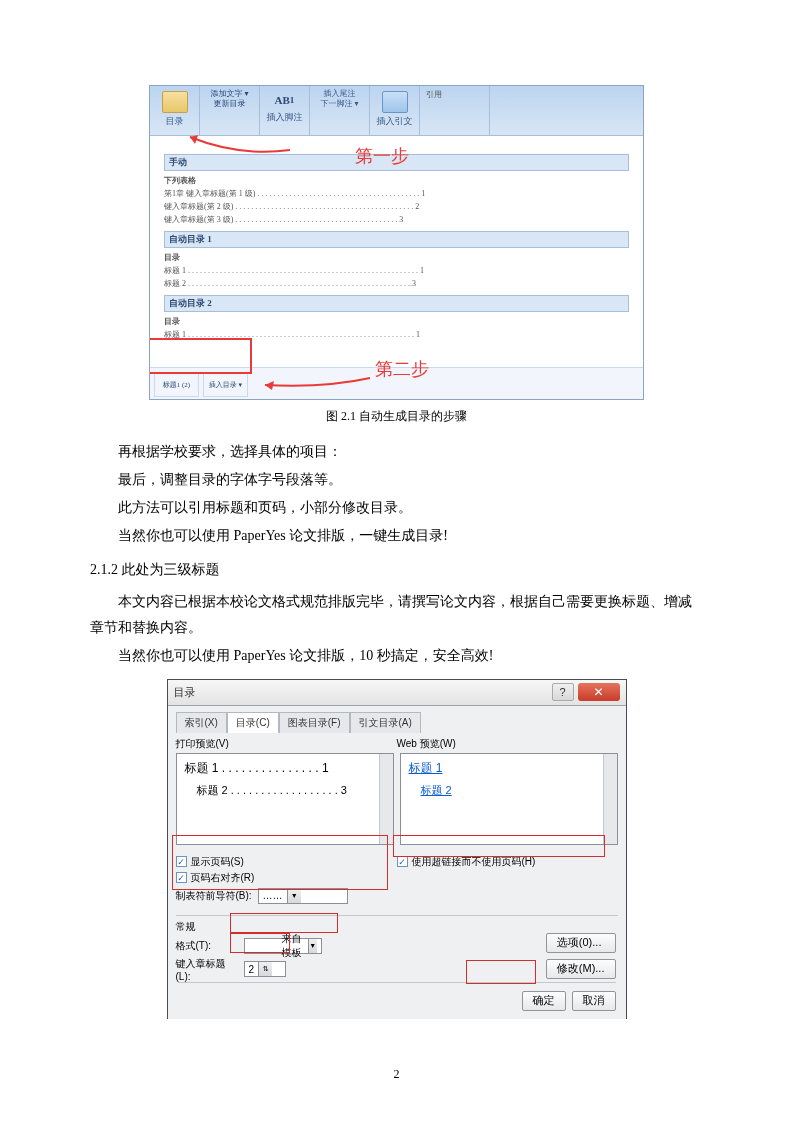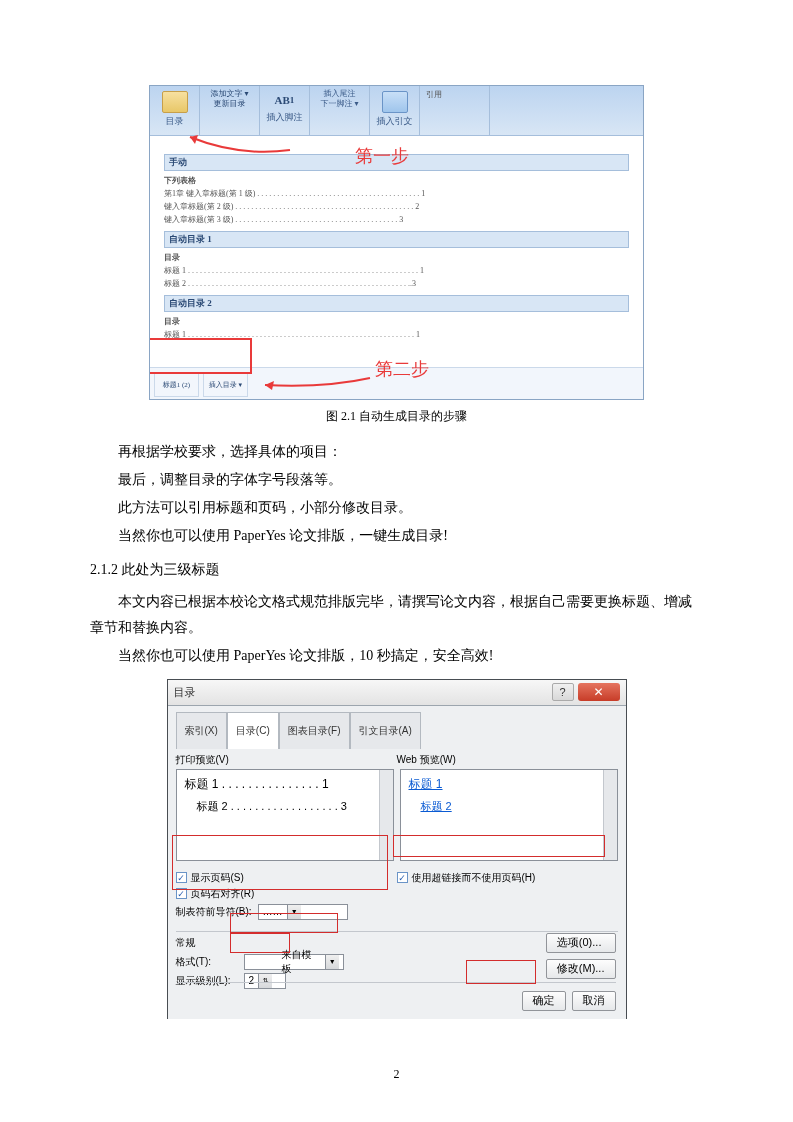--- a/index.html
+++ b/index.html
@@ -184,21 +184,21 @@
       padding: 6px 8px;
       font-size: 11px;
       position: relative;
     }
     .tabs {
       display: flex;
       gap: 0;
       margin-bottom: 4px;
     }
     .tab {
-      padding: 11px 8px;
+      padding: 3px 8px;
       font-size: 10px;
       border: 1px solid #b3b9c0;
       background: #e6e8eb;
       color: #333;
       border-bottom: none;
     }
     .tab.active { background: #fff; }
     .row-labels {
       display: flex;
       font-size: 10px;
@@ -428,27 +428,27 @@
             <span class="chk">✓</span>
             <span>使用超链接而不使用页码(H)</span>
           </div>
         </div>
       </div>
 
       <div style="border-top:1px solid #c3c7cd;margin:8px 0 4px;"></div>
       <div style="font-size:10px;margin-bottom:4px;">常规</div>
       <div class="field-row">
         <span style="width:62px;">格式(T):</span>
-        <span class="select" style="width:100px;padding-left:37px;">
+        <span class="select" style="width:78px;padding-left:37px;">
           <span>来自模板</span>
           <span class="select-arrow">▼</span>
         </span>
       </div>
       <div class="field-row">
-        <span style="width:62px;">显示级别(L):</span>
+        <span style="width:62px;">键入章标题(L):</span>
         <span class="select" style="width:42px;">
           <span>2</span>
           <span class="select-arrow">⇅</span>
         </span>
       </div>
 
       <div style="position:absolute;right:10px;bottom:40px;display:flex;gap:6px;flex-direction:column;">
         <span class="btn">选项(0)...</span>
         <span class="btn">修改(M)...</span>
       </div>

